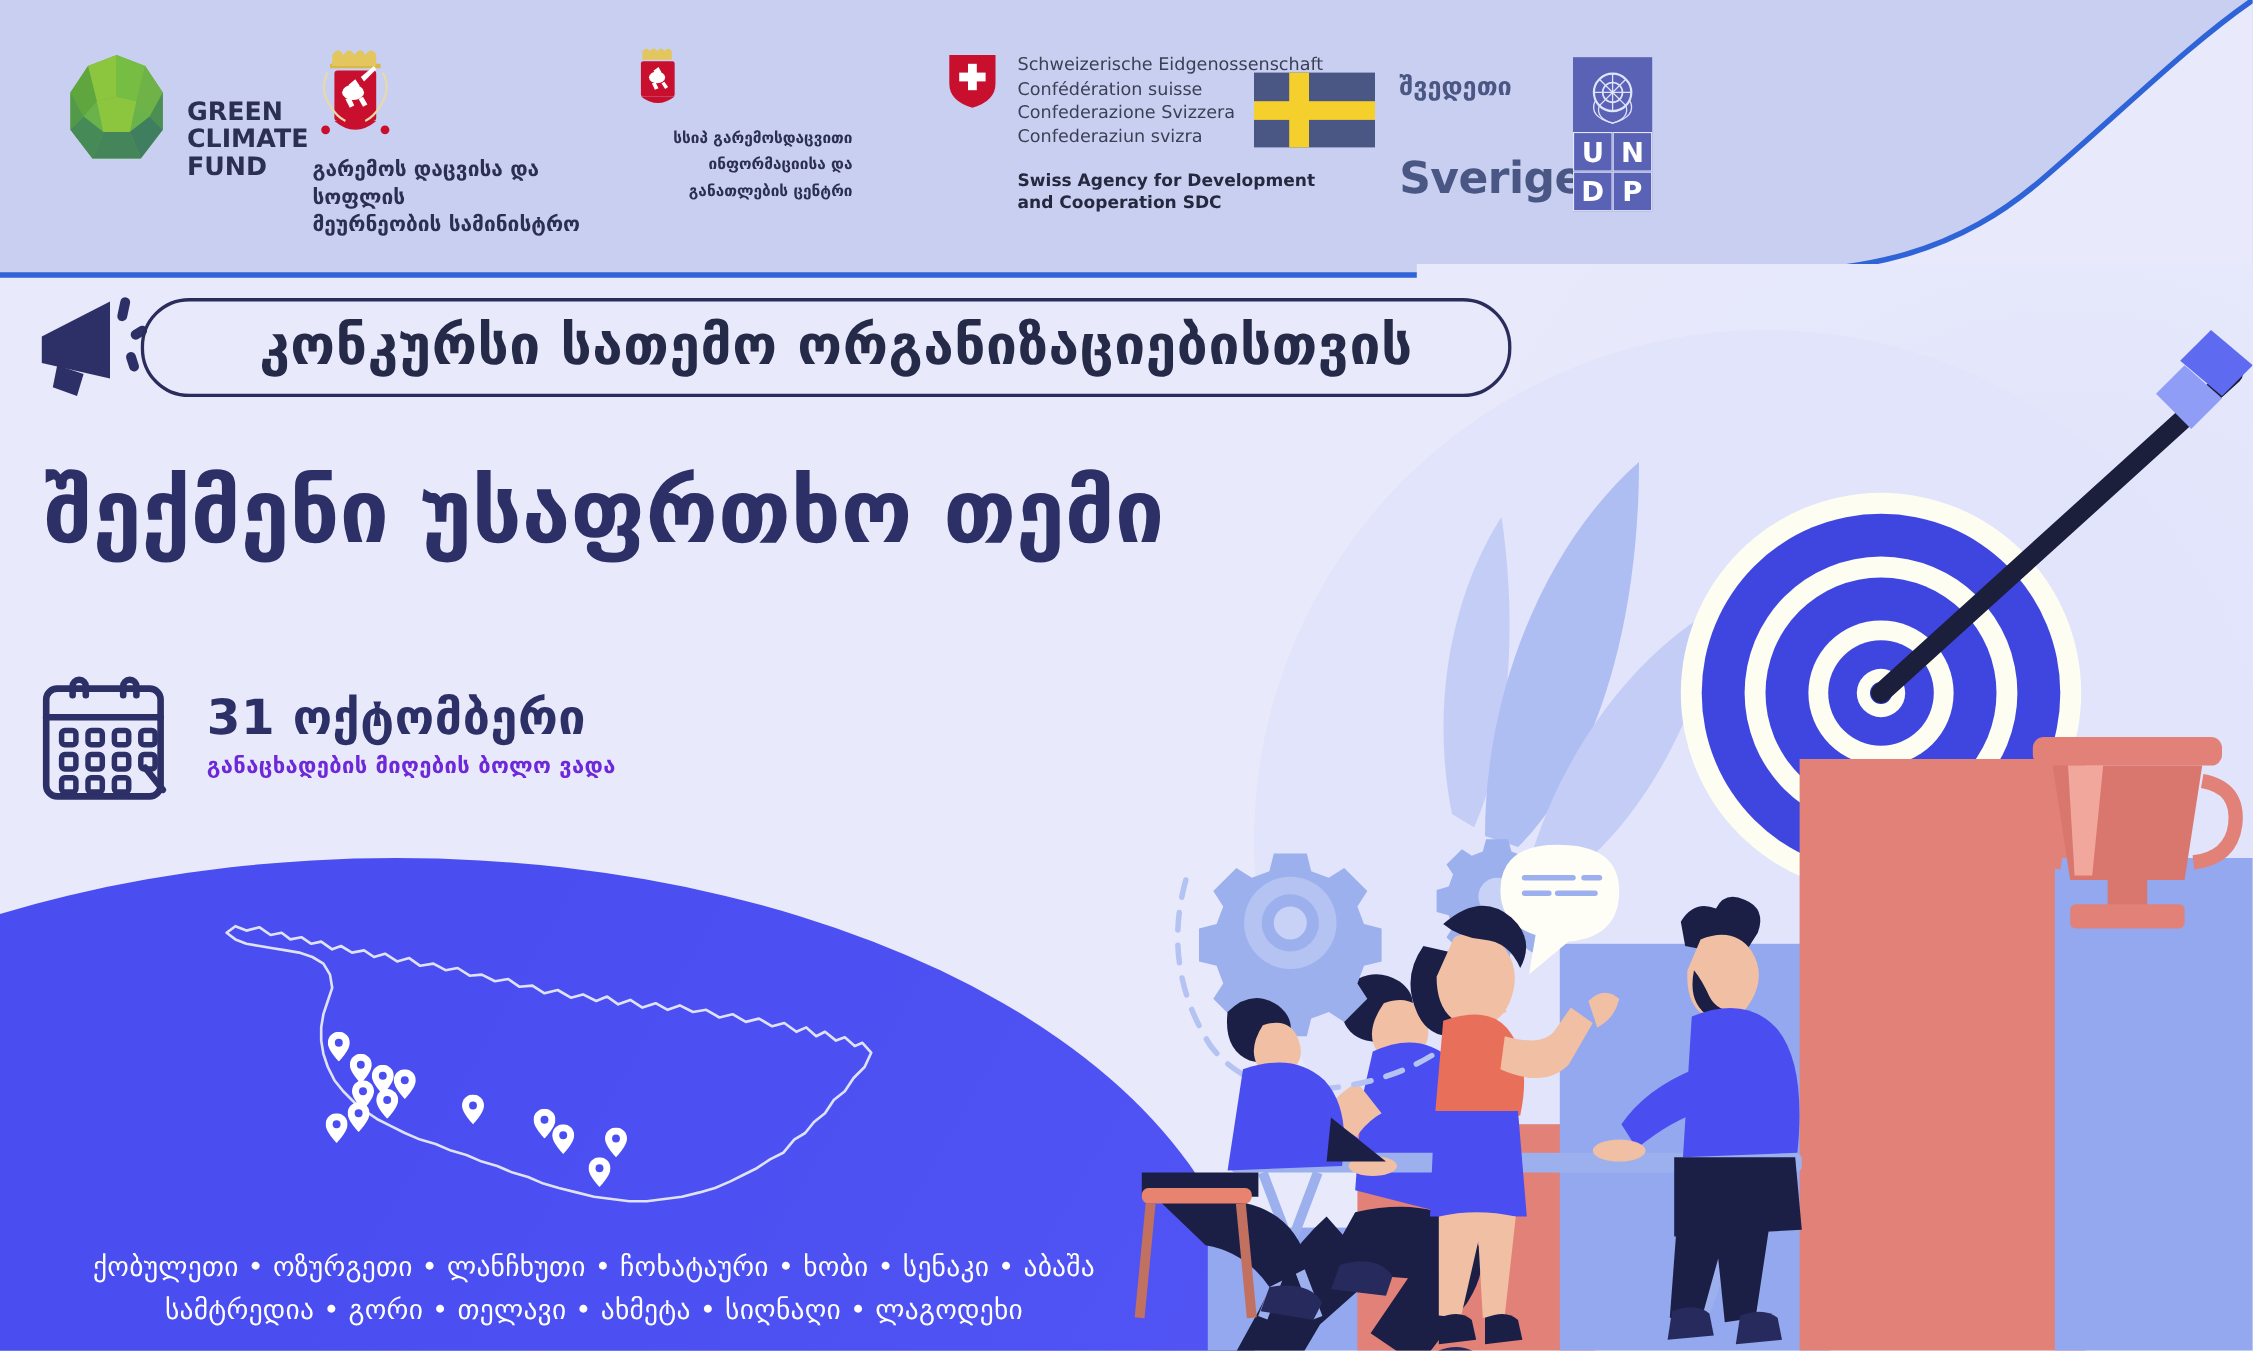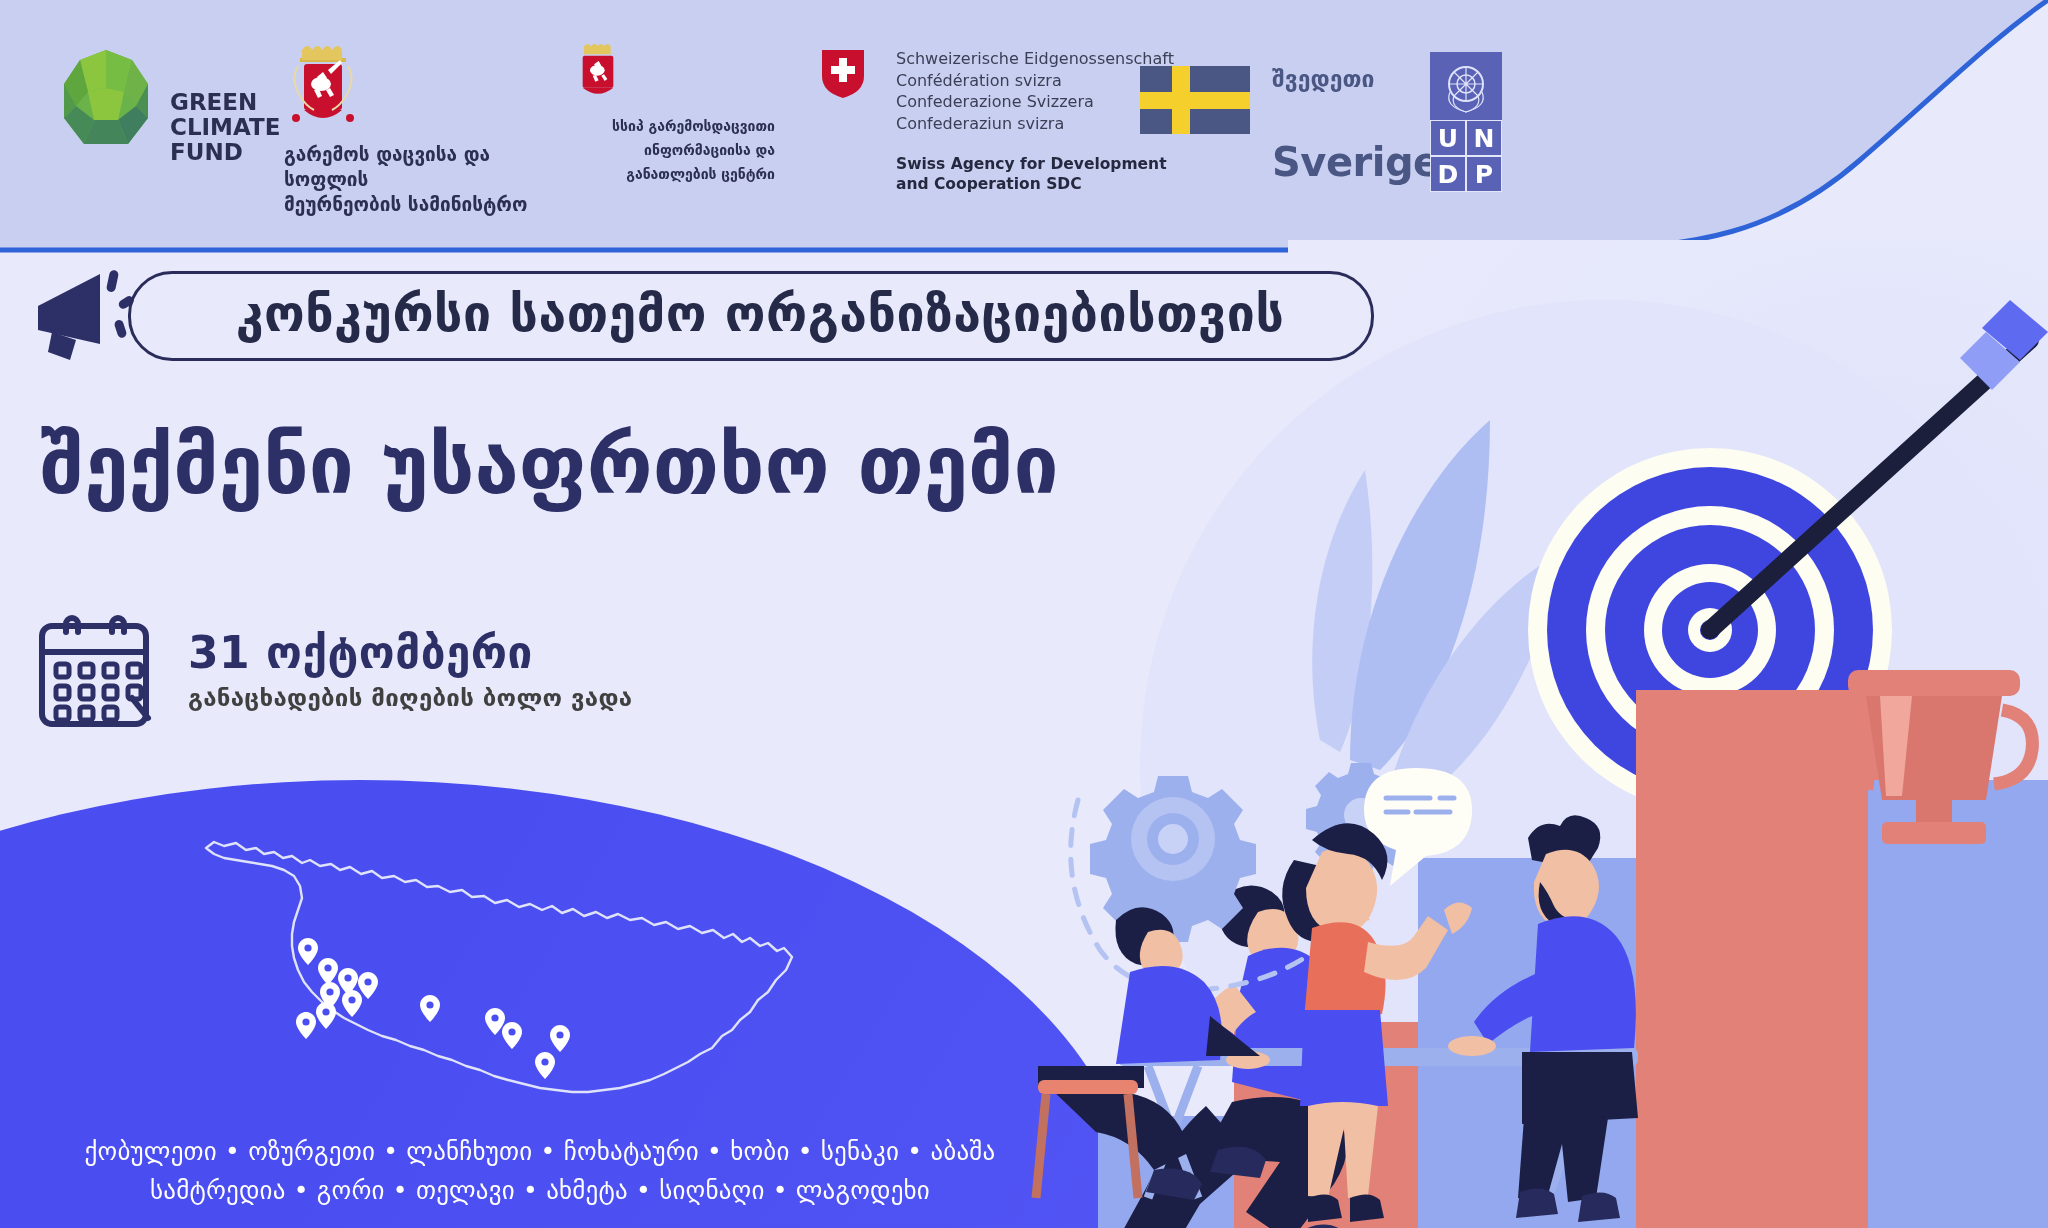--- a/index.html
+++ b/index.html
@@ -36,21 +36,21 @@
   .ga-emblem{width:78px;height:90px;margin:0 auto;position:relative;}
   .ka-bold{font-family:"DejaVu Sans","Liberation Sans",sans-serif;font-weight:bold;color:#2b2f52;}
   #moepa .ka-bold{font-size:19px;line-height:25px;margin-top:8px;}
 
   
   #ssip{left:560px;top:40px;width:215px;}
   #ssip .ga-emblem{width:52px;height:62px;margin:0 0 8px 12px;}
   #ssip .ka-bold{font-size:14px;line-height:24px;text-align:right;}
 
   
-  #sdc{left:820px;top:48px;gap:12px;}
+  #sdc{left:861px;top:48px;}
   .swiss-shield{width:46px;height:52px;position:relative;flex:0 0 auto;}
   .swiss-txt{margin-left:18px;}
   .swiss-l{font-size:16px;line-height:21.5px;color:#3a3f55;font-family:"DejaVu Sans",sans-serif;}
   .swiss-b{margin-top:20px;font-size:15.5px;line-height:20px;font-weight:bold;color:#25293f;}
 
   
   #swe{left:1140px;top:66px;}
   .se-flag{width:110px;height:68px;position:relative;background:#4a5683;flex:0 0 auto;}
   .se-flag .v{position:absolute;left:32px;top:0;width:18px;height:68px;background:#f5d02c;}
   .se-flag .h{position:absolute;left:0;top:26px;width:110px;height:17px;background:#f5d02c;}
@@ -75,21 +75,21 @@
   .megaphone{position:absolute;left:30px;top:258px;width:120px;height:110px;}
 
   
   .h1{position:absolute;left:40px;top:420px;width:1300px;
     font-size:80px;line-height:92px;font-weight:bold;color:#2d2f67;white-space:nowrap;}
 
   
   .cal{position:absolute;left:36px;top:612px;width:124px;height:118px;}
   .dl-date{position:absolute;left:188px;top:627px;font-size:44px;font-weight:bold;color:#2d2f67;
     letter-spacing:.5px;white-space:nowrap;}
-  .dl-sub{position:absolute;left:188px;top:684px;font-size:24px;font-weight:bold;color:#404040;
+  .dl-sub{position:absolute;left:188px;top:684px;font-size:20px;font-weight:bold;color:#6d28d9;
     letter-spacing:.3px;white-space:nowrap;}
 
   
   .map-wrap{position:absolute;left:150px;top:830px;width:700px;height:300px;}
   .pin{position:absolute;width:20px;height:27px;}
 
   
   .muni{position:absolute;left:0;top:1132px;width:1060px;text-align:center;color:#fff;
     font-size:25px;line-height:39px;font-weight:500;letter-spacing:.2px;}
   .muni div{white-space:nowrap;padding-left:20px;}
@@ -184,21 +184,21 @@
     </div>
 
     <div class="logo" id="sdc">
       <svg class="swiss-shield" viewBox="0 0 46 52">
         <path d="M2,2 h42 v26 q0,16 -21,22 q-21,-6 -21,-22z" fill="#c8102e"></path>
         <rect x="19" y="10" width="8" height="24" fill="#fff"></rect>
         <rect x="11" y="18" width="24" height="8" fill="#fff"></rect>
       </svg>
       <div class="swiss-txt">
         <div class="swiss-l">Schweizerische Eidgenossenschaft</div>
-        <div class="swiss-l">Confédération svizra</div>
+        <div class="swiss-l">Confédération suisse</div>
         <div class="swiss-l">Confederazione Svizzera</div>
         <div class="swiss-l">Confederaziun svizra</div>
         <div class="swiss-b">
           <div>Swiss Agency for Development</div>
           <div>and Cooperation SDC</div>
         </div>
       </div>
     </div>
 
     <div class="logo" id="swe">

